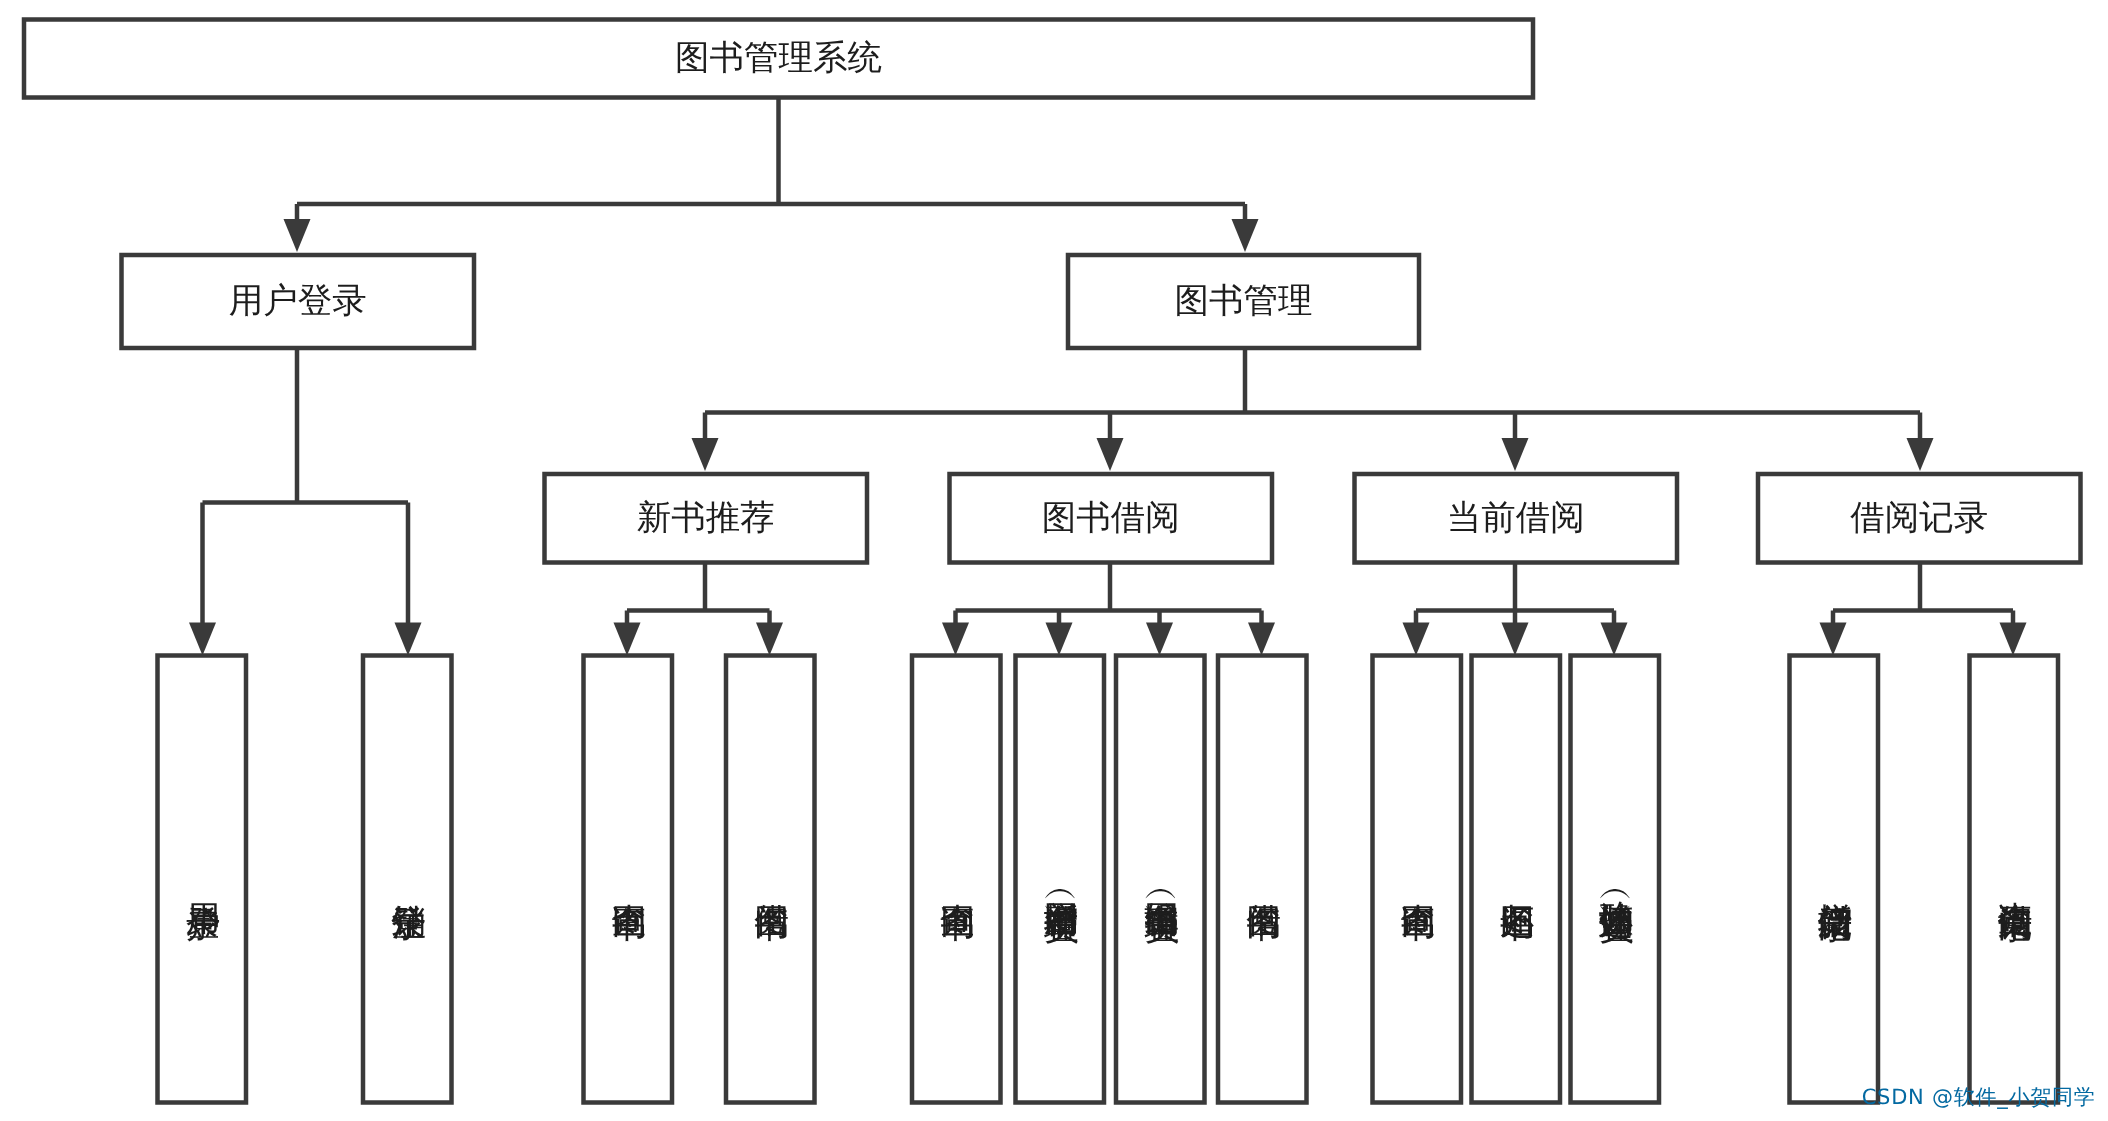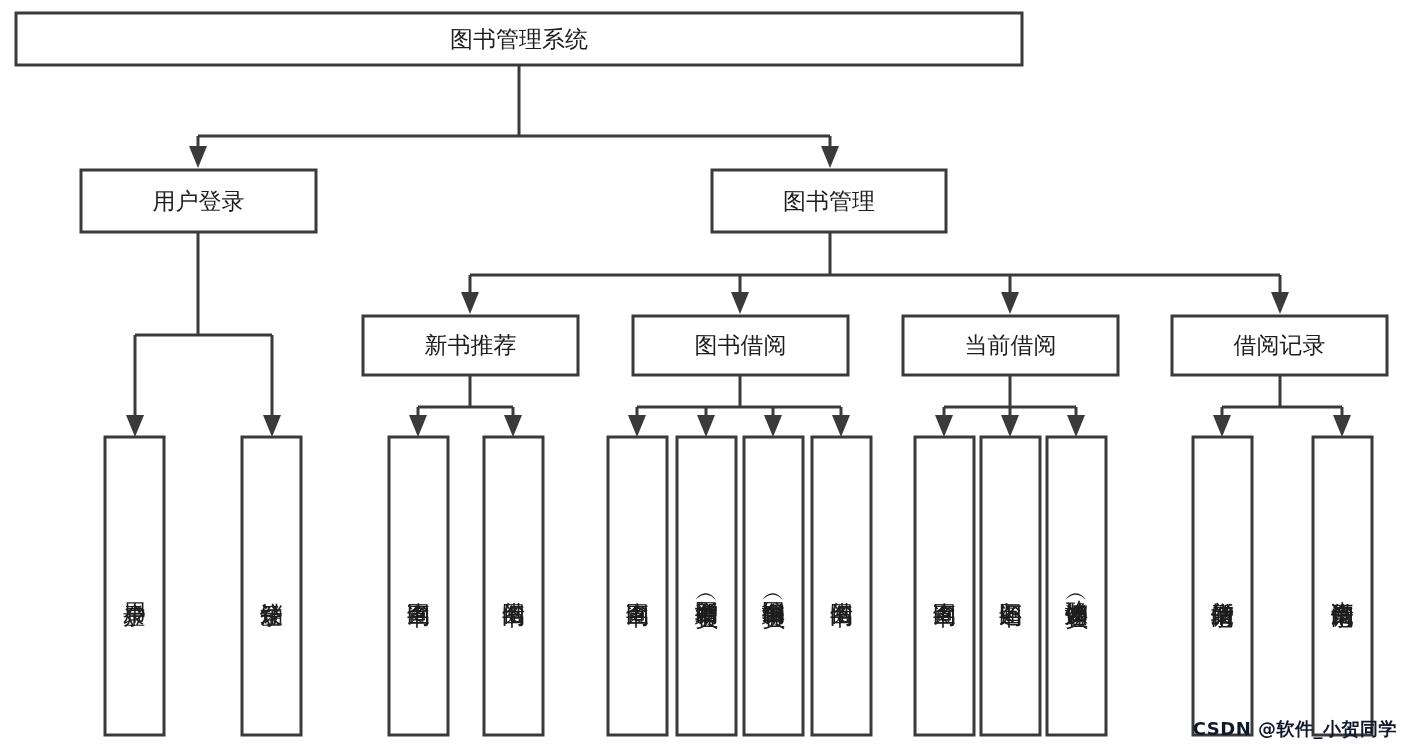--- a/index.html
+++ b/index.html
@@ -69,25 +69,24 @@
     color: #1d1d1d;
     white-space: nowrap;
     pointer-events: none;
     user-select: none;
   }
   .watermark {
     position: absolute;
     right: 8px;
     bottom: 6px;
     font-family: "DejaVu Sans", "Liberation Sans", sans-serif;
-    font-size: 18px;
-    color: #0f172a;
+    font-size: 14px;
+    color: #0369a1;
     letter-spacing: 0.5px;
     white-space: nowrap;
-    font-weight: bold;
   }
 </style>
 </head>
 <body>
 
 <div id="diagram-root">
 
   <svg id="flow-svg" viewBox="0 0 1405 747">
     <g id="connector-layer">
         <path d="M 519 65 L 519 136" class="connector"></path>

